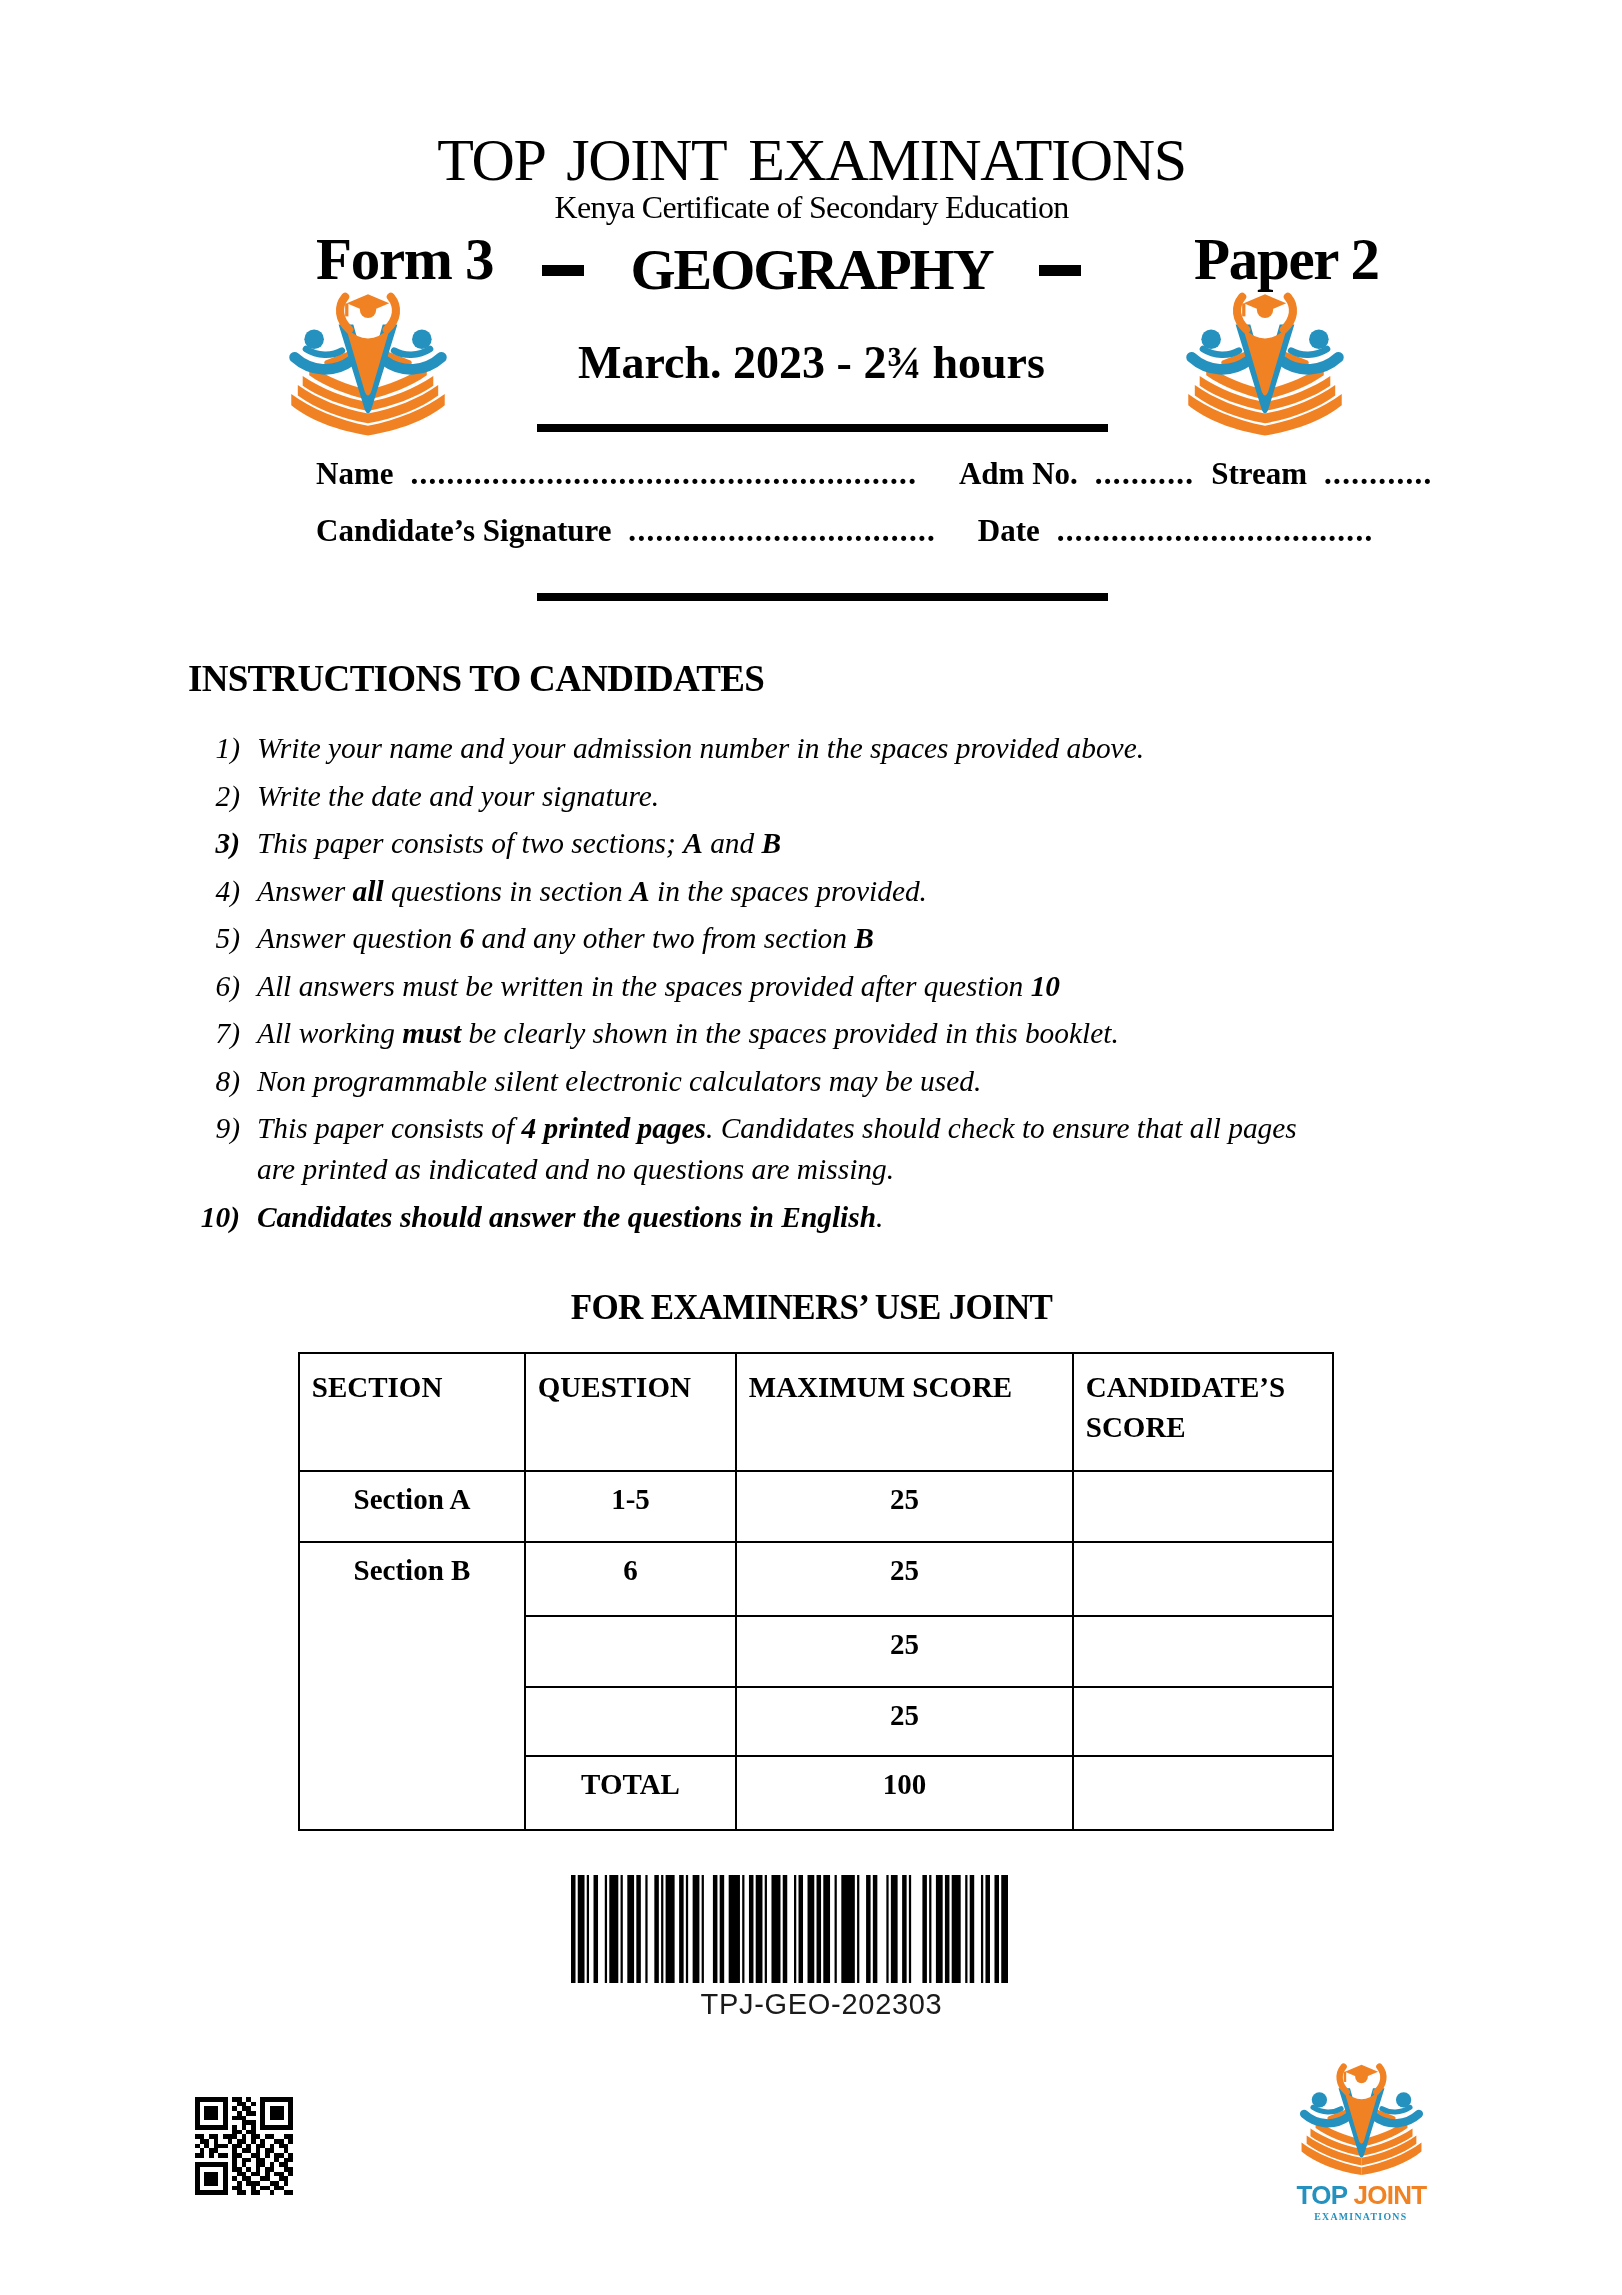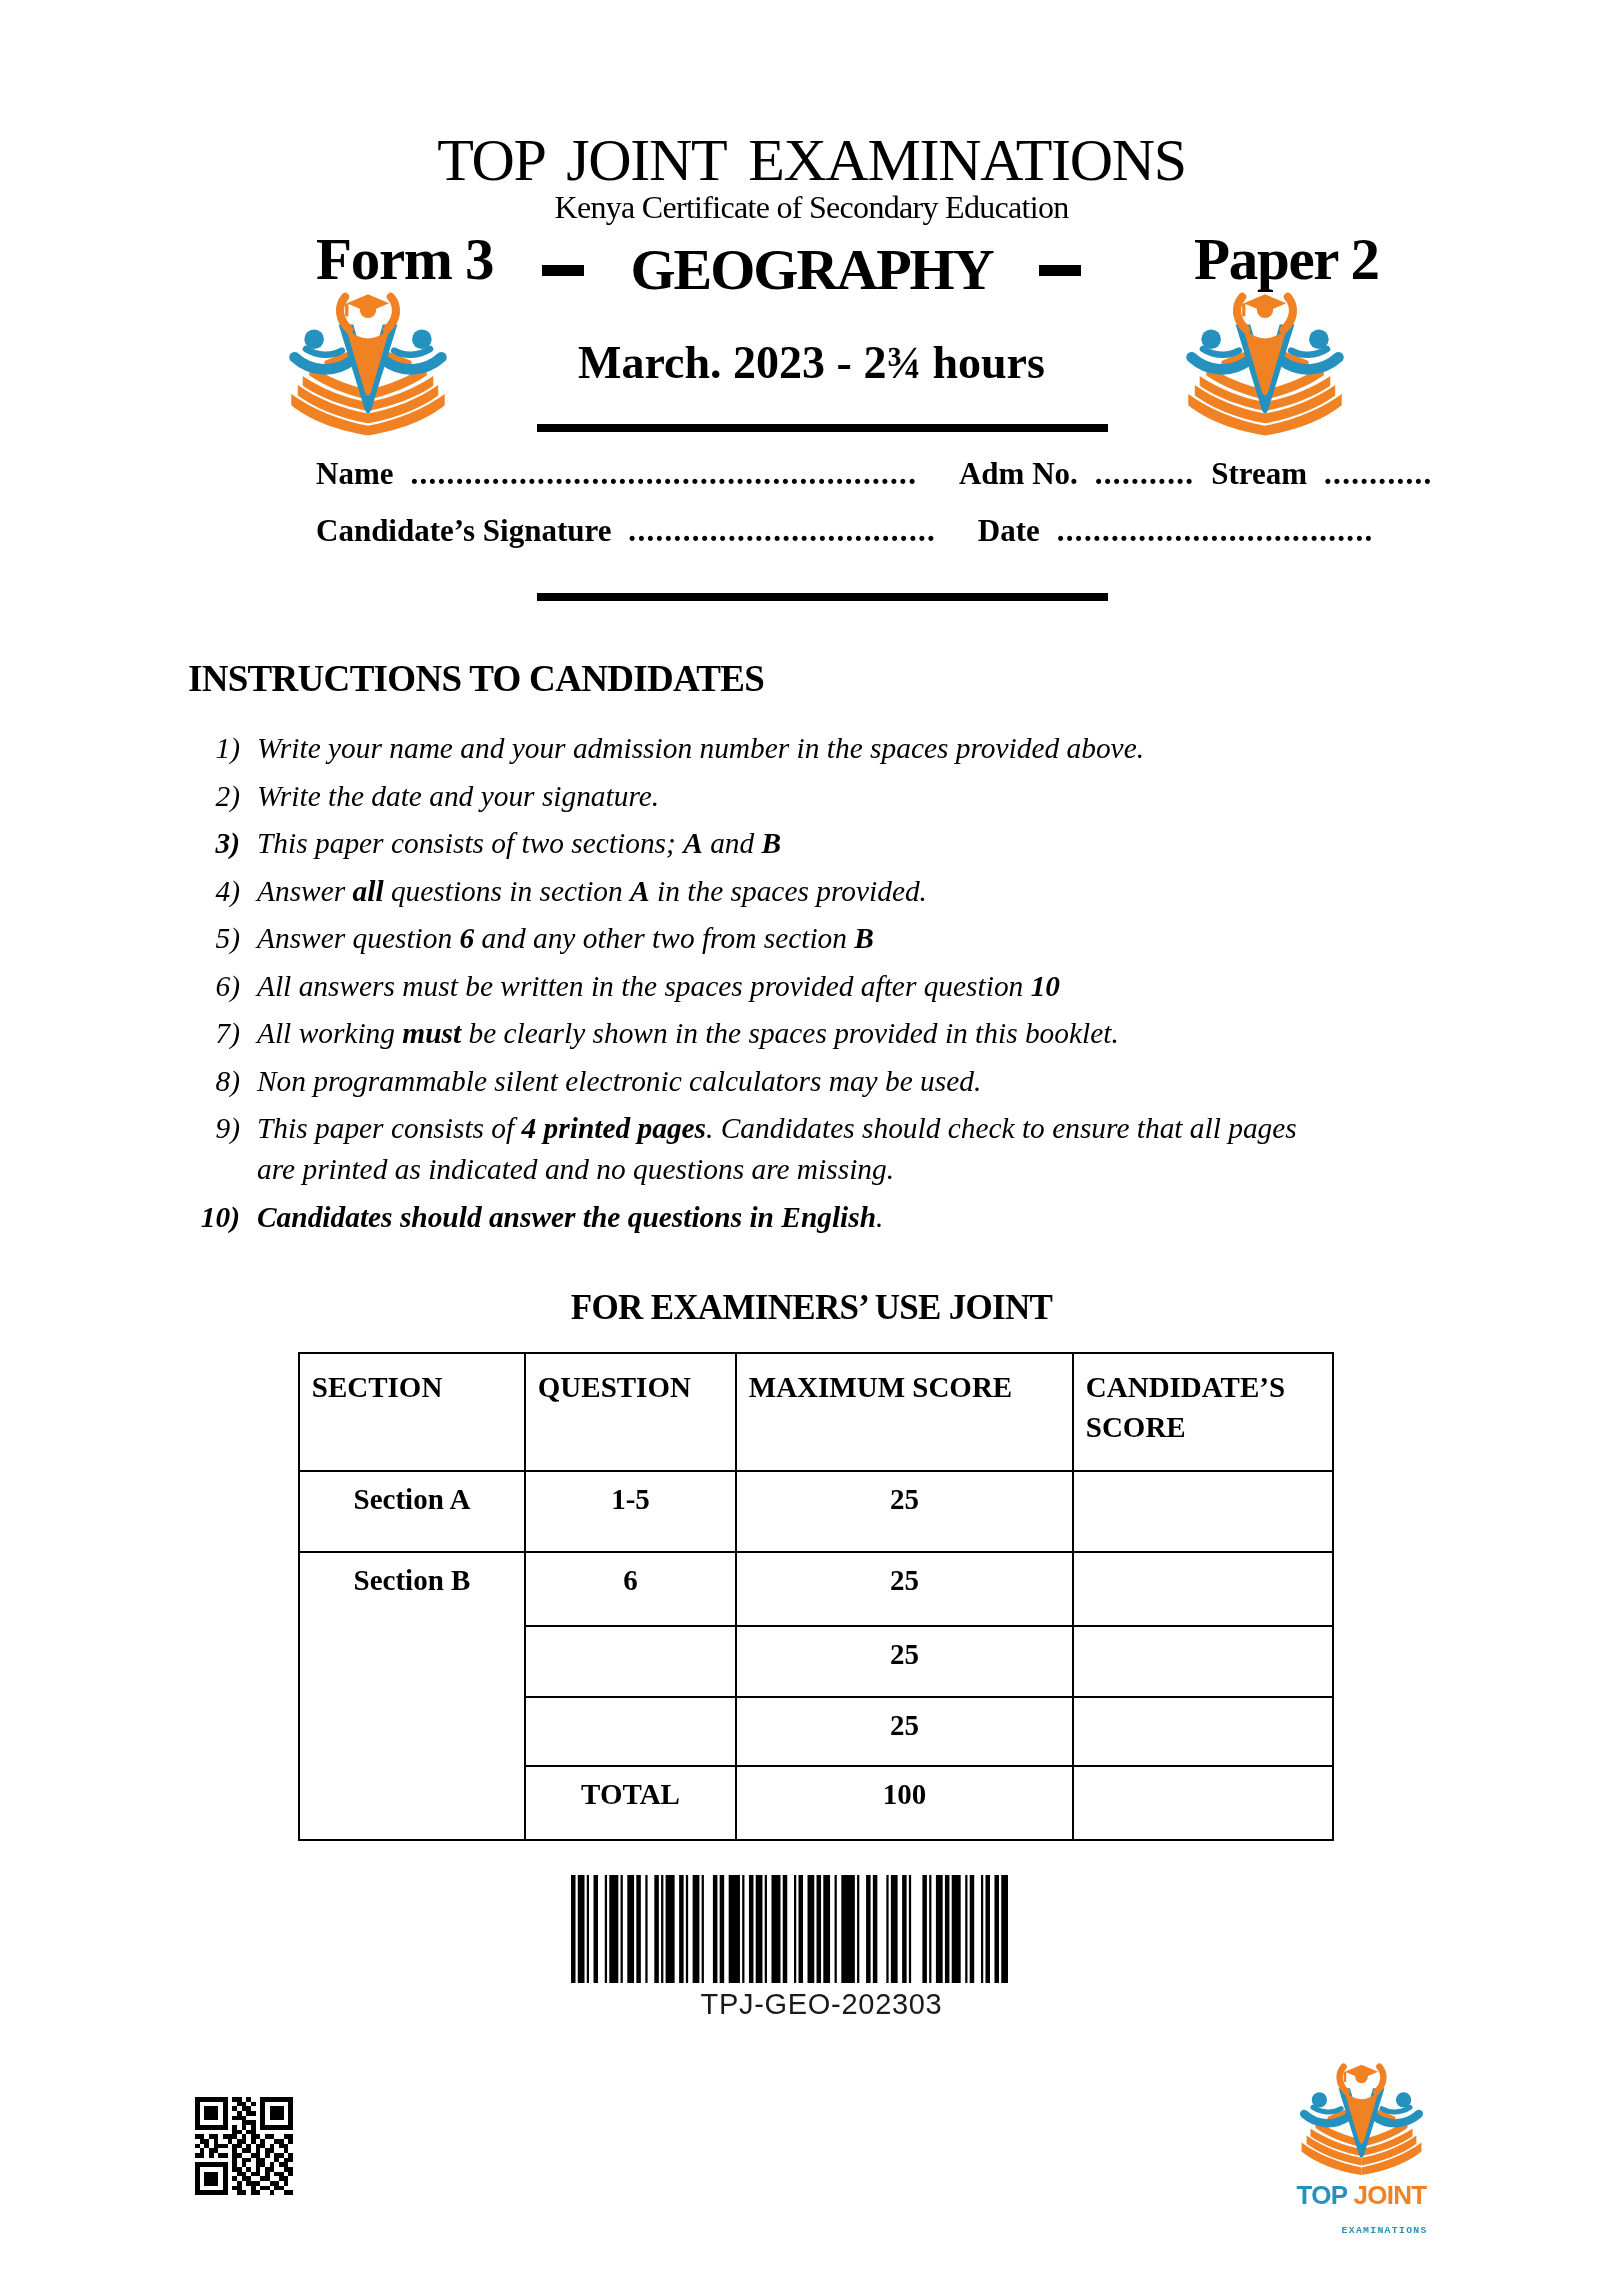--- a/index.html
+++ b/index.html
@@ -87,21 +87,21 @@
     vertical-align:top;
   }
   table.exam th{
     text-align:left;padding:14.4px 11.8px;line-height:1.35;
   }
   table.exam td{
     text-align:center;padding-top:10.5px;
   }
   td.sec-b{vertical-align:middle;padding-top:0}
   tr.hrow{height:118px}
-  tr.r1{height:81px}
+  tr.r1{height:71px}
   tr.r2{height:74px}
   tr.r3{height:71px}
   tr.r4{height:69px}
   tr.r5{height:74px}
   
   .barcode-wrap{position:absolute;left:571px;top:1875px;width:501px;text-align:center}
   .barcode-wrap svg{display:block}
   .barcode-label{
     margin-top:5.2px;
     font-family:"Liberation Sans","DejaVu Sans",sans-serif;
@@ -112,23 +112,23 @@
   
   .logo-bottom{position:absolute;left:1294px;top:2059px;width:135px;text-align:center}
   .logo-bottom .wordmark{
     font-family:"Liberation Sans","DejaVu Sans",sans-serif;
     font-size:26px;font-weight:700;letter-spacing:-0.7px;line-height:1;margin-top:2.6px;
     white-space:nowrap;
   }
   .wm-top{color:var(--blue)}
   .wm-joint{color:var(--orange)}
   .logo-bottom .wordmark-sub{
-    font-family:Liberation Mono, monospace;
+    font-family:Liberation Serif, serif;
     font-size:9.8px;font-weight:700;letter-spacing:1.3px;color:var(--blue);
-    text-align:right;padding-right:1.3px;margin-top:17px;
+    text-align:center;padding-right:1.3px;margin-top:3px;
   }
   
   .lg-orange{fill:var(--orange)}
   .lg-blue{fill:var(--blue)}
   .lg-orange-stroke{stroke:var(--orange);fill:none;stroke-linecap:round}
   .lg-blue-stroke{stroke:var(--blue);fill:none;stroke-linecap:round}
   .qr-mod{fill:#000}
   .bar{fill:#000}
 </style>
 </head>

